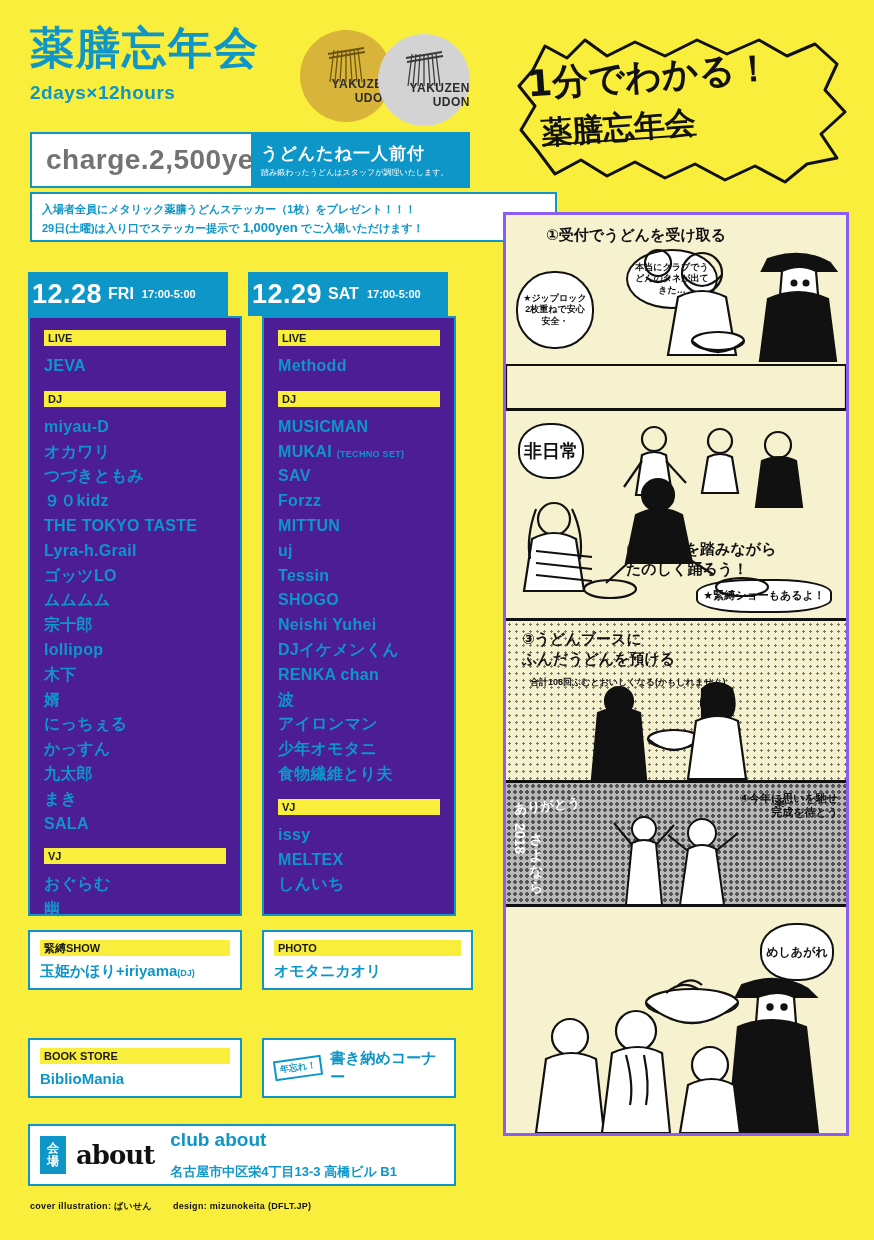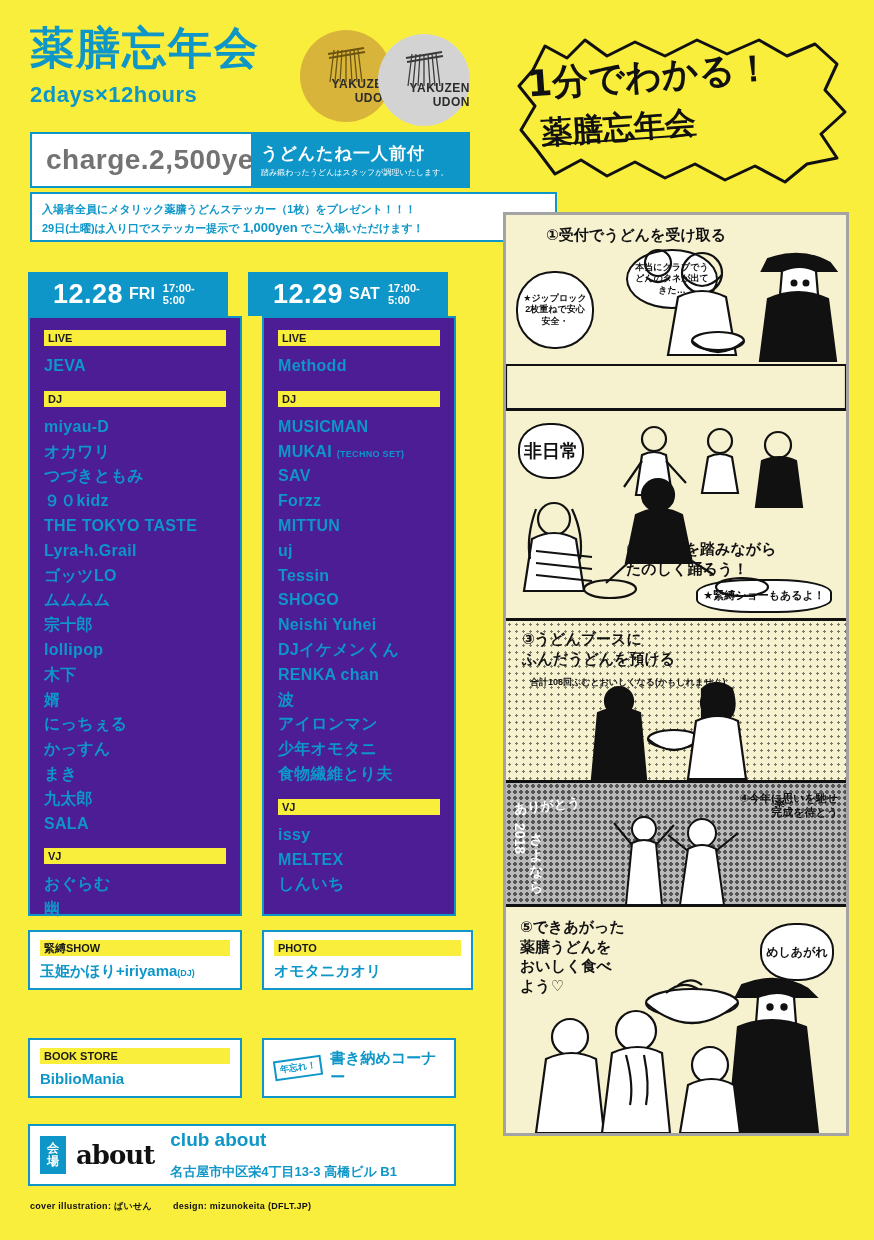--- a/index.html
+++ b/index.html
@@ -14,21 +14,21 @@
   .flyer{position:absolute;inset:0;}
 
   
   .title-block{position:absolute;left:30px;top:26px;}
   .main-title{
     font-family:"DejaVu Serif","Liberation Serif",serif;
     font-weight:bold;font-size:44px;letter-spacing:2px;
     color:#0e96c8;line-height:1;
   }
   .sub-title{
-    margin-top:12px;font-size:22px;font-weight:bold;color:#0e96c8;
+    margin-top:12px;font-size:19px;font-weight:bold;color:#0e96c8;
     letter-spacing:0.5px;
   }
 
   .logo-wrap{position:absolute;left:300px;top:30px;width:200px;height:96px;}
   .logo-circle{
     position:absolute;width:92px;height:92px;border-radius:50%;
     display:flex;align-items:center;justify-content:center;
     flex-direction:column;
   }
   .logo-gold{left:0;top:0;background:#d9b43a;}
@@ -64,21 +64,21 @@
     position:absolute;left:30px;top:192px;width:527px;height:50px;
     background:#fff;border:2px solid #0e96c8;
     box-sizing:border-box;padding:7px 10px;
     font-size:11px;color:#0e96c8;font-weight:bold;line-height:1.55;
   }
   .note-box .hl{font-size:13px;}
 
   
   .day-tab{
     position:absolute;background:#0e96c8;color:#fff;
-    height:44px;display:flex;align-items:center;padding:0 25px;
+    height:44px;display:flex;align-items:center;padding:0 4px;
     box-sizing:border-box;
   }
   .day-tab .date{font-size:27px;font-weight:bold;letter-spacing:0.5px;}
   .day-tab .dow{font-size:16px;font-weight:bold;margin-left:6px;}
   .day-tab .time{font-size:11px;font-weight:bold;margin-left:8px;}
   #tab-28{left:28px;top:272px;width:200px;}
   #tab-29{left:248px;top:272px;width:200px;}
 
   
   .col{
@@ -153,21 +153,21 @@
     transform:rotate(-4deg);display:inline-block;margin-left:12px;
   }
   .hw-line2{
     font-size:31px;font-weight:bold;color:#111;
     transform:rotate(-4deg);display:inline-block;margin-left:26px;margin-top:6px;
     text-decoration:underline;text-decoration-thickness:2px;
   }
 
   .comic{
     position:absolute;left:503px;top:212px;width:340px;
-    border:3px solid #a3a3a3;background:#6d28d9;
+    border:3px solid #8b5cf6;background:#6d28d9;
   }
   .panel{
     position:relative;border-bottom:3px solid #111;box-sizing:border-box;
     overflow:hidden;
   }
   .panel:last-child{border-bottom:none;}
   .p1{height:196px;background:#f6f1cf;}
   .p2{height:210px;background:#f6f1cf;}
   .p3{height:162px;background:#f6f1cf;}
   .p4{height:124px;background:#b9b9b9;}
@@ -292,22 +292,22 @@
     <div class="artist">THE TOKYO TASTE</div>
     <div class="artist">Lyra-h.Grail</div>
     <div class="artist">ゴッツLO</div>
     <div class="artist">ムムムム</div>
     <div class="artist">宗十郎</div>
     <div class="artist">lollipop</div>
     <div class="artist">木下</div>
     <div class="artist">婿</div>
     <div class="artist">にっちぇる</div>
     <div class="artist">かっすん</div>
+    <div class="artist">九太郎</div>
     <div class="artist">まき</div>
-    <div class="artist">九太郎</div>
     <div class="artist">SALA</div>
     <div class="spacer"></div>
 
     <div class="cat-bar">VJ</div>
     <div class="artist">おぐらむ</div>
     <div class="artist">幽</div>
   </div>
 
   <div class="col" id="col-29">
     <div class="cat-bar">LIVE</div>
@@ -485,24 +485,20 @@
           <path d="M126 62 l-18 -22 M150 62 l18 -20"></path>
           <circle cx="196" cy="50" r="14" fill="#fff"></circle>
           <path d="M182 66 q14 -8 28 0 l8 56 l-44 0 Z" fill="#fff"></path>
           <path d="M182 68 l-20 -16 M210 68 l22 -18"></path>
         </g>
       </svg>
       <div class="vtext" style="left:266px;top:6px;">薬</div>
     </div>
 
     <div class="panel p5">
-      <div class="cap" style="white-space:pre-line;">⑤できあがった
-薬膳うどんを
-おいしく食べ
-よう♡</div>
       <div class="bubble" style="right:12px;top:16px;width:74px;height:58px;border-radius:46%;font-size:12px;">めしあがれ</div>
       <svg width="340" height="226" viewBox="0 0 340 226" style="position:absolute;left:0;top:0;">
         <g fill="none" stroke="#111" stroke-width="2.2">
 
           <path d="M236 78 q36 -14 66 4 l8 8 l-80 0 Z" fill="#111"></path>
           <path d="M252 90 q20 -8 36 0 l2 26 q-20 10 -40 0 Z" fill="#fff"></path>
           <path d="M232 120 q34 -14 68 0 l12 106 l-90 0 Z" fill="#111"></path>
           <circle cx="264" cy="100" r="2.6" fill="#111"></circle>
           <circle cx="278" cy="100" r="2.6" fill="#111"></circle>
 

